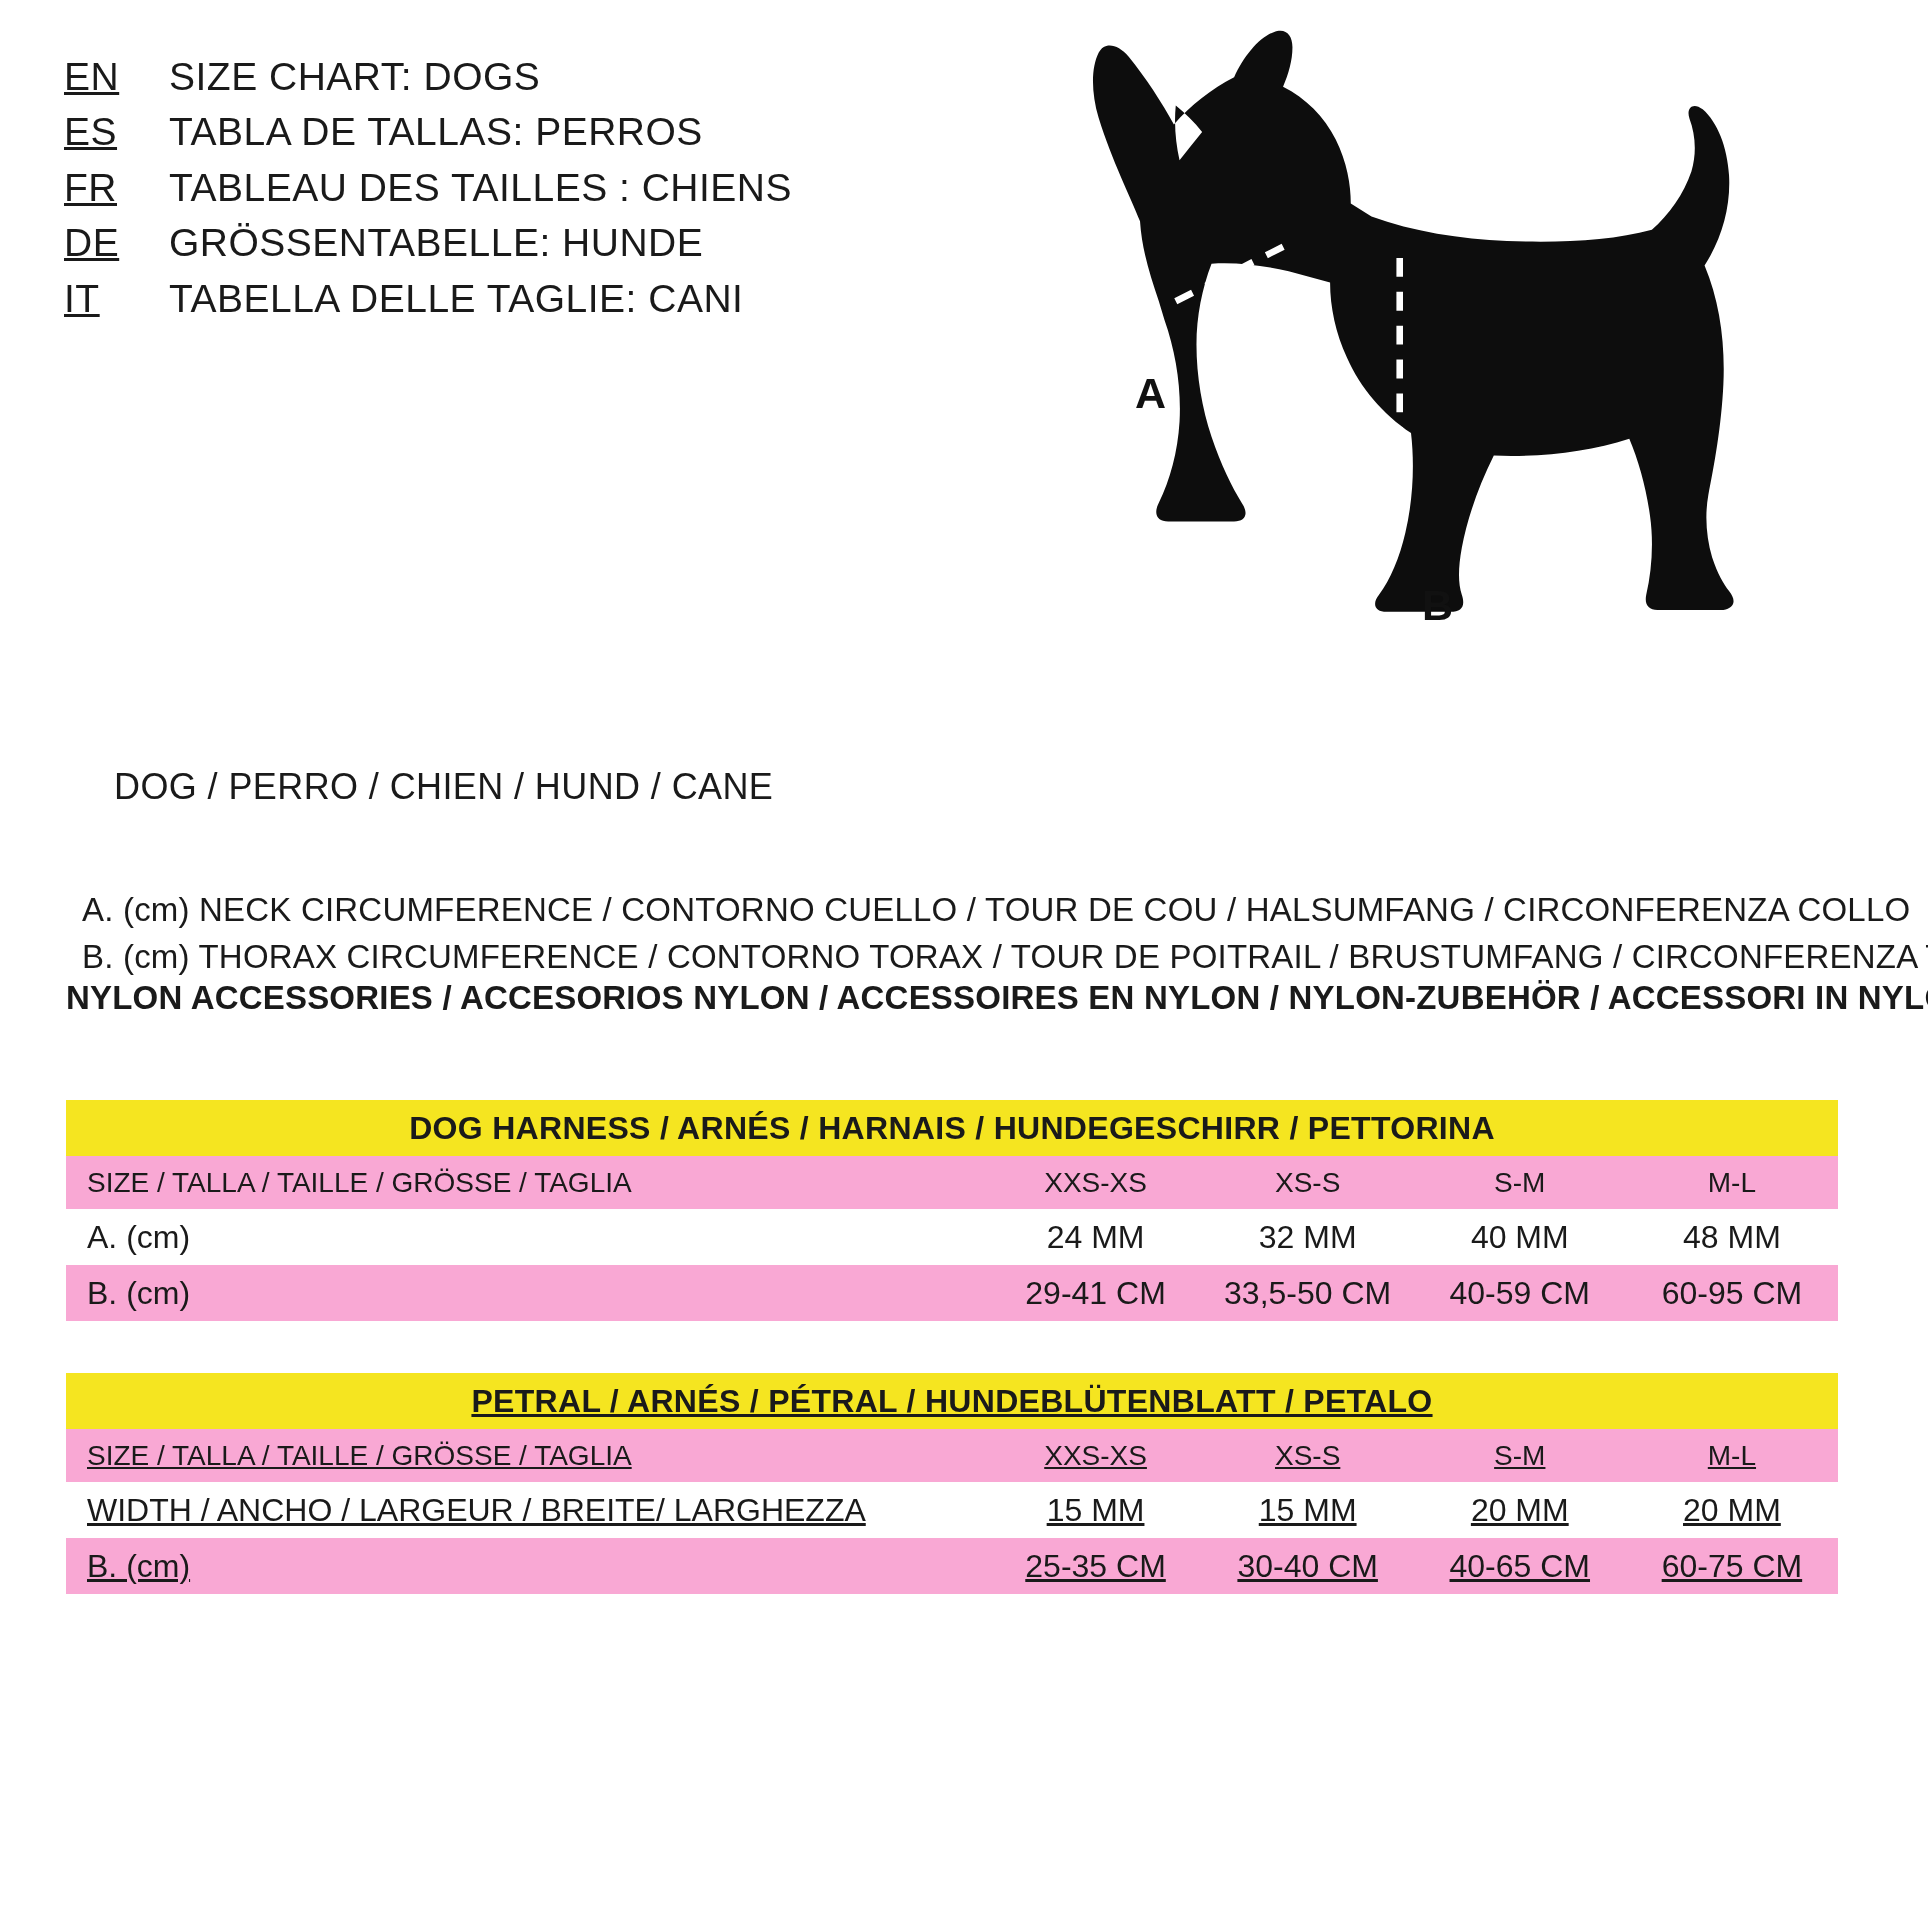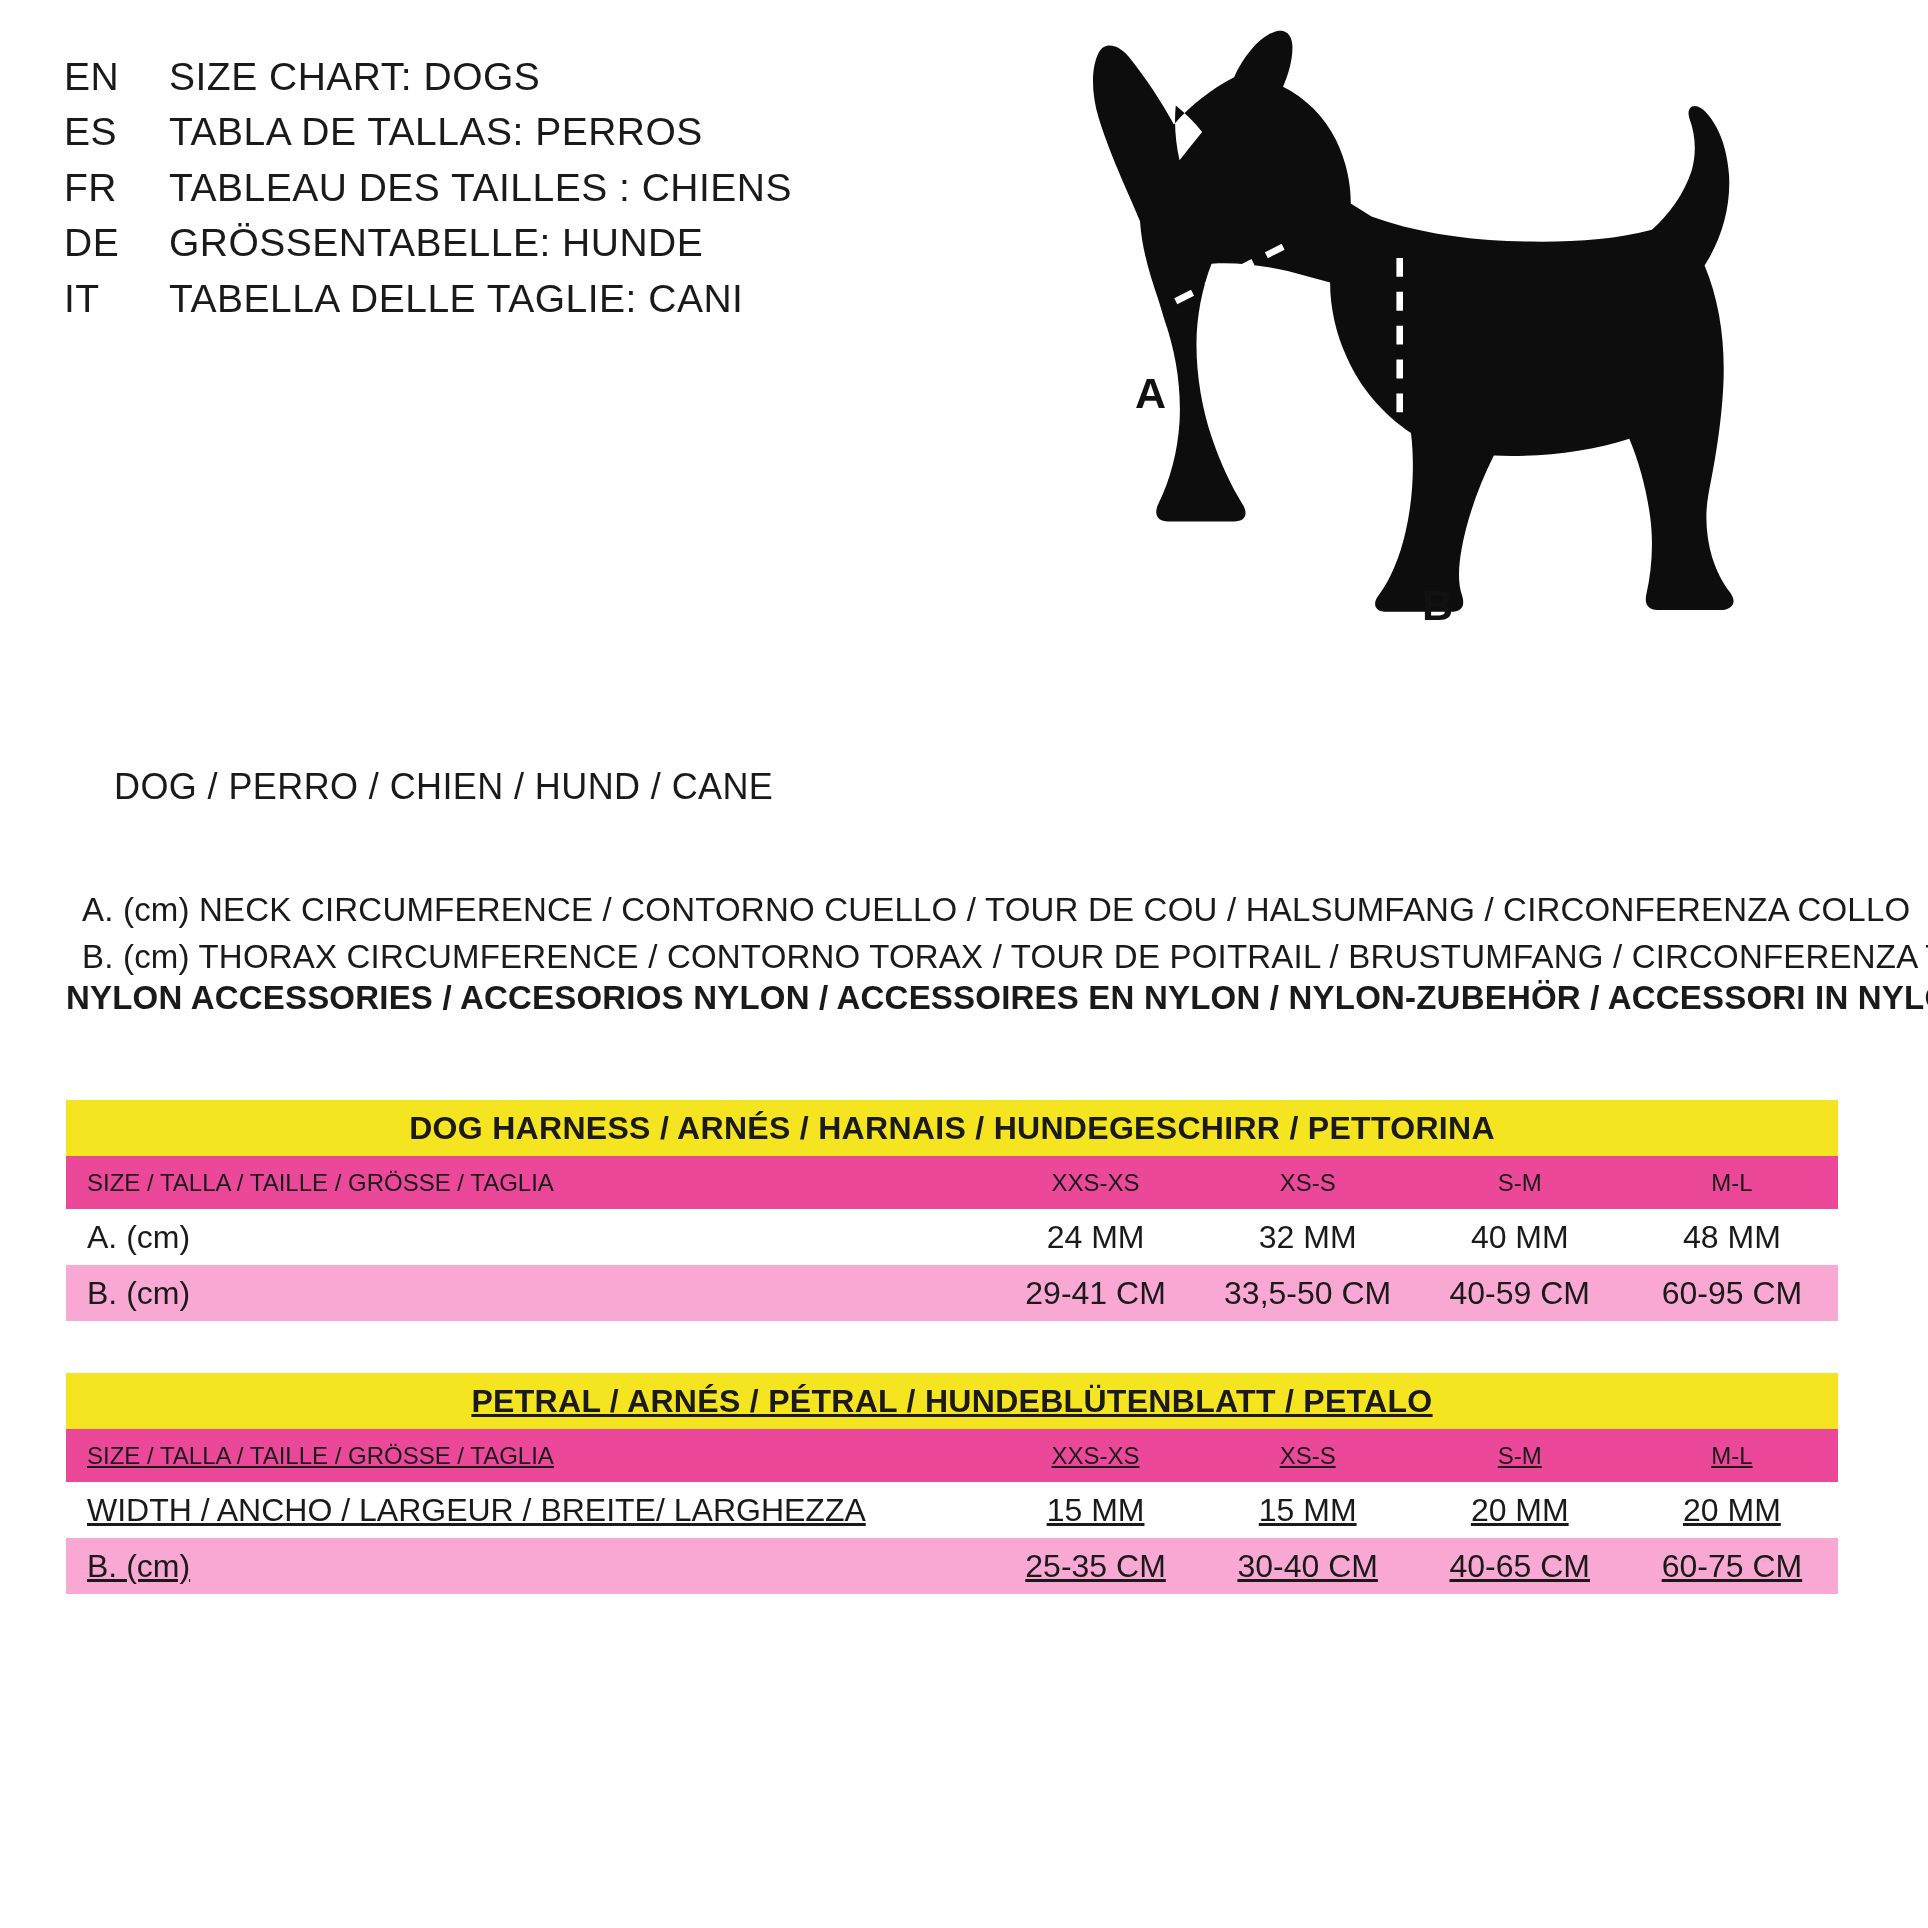--- a/index.html
+++ b/index.html
@@ -27,20 +27,21 @@
     display: flex;
     align-items: baseline;
     font-size: 39px;
     letter-spacing: 0.5px;
     line-height: 1.42;
     white-space: nowrap;
   }
   .lang-code {
     width: 105px;
     flex: 0 0 105px;
+    text-decoration: underline;
   }
   .lang-text { flex: 1 1 auto; }
 
   
   .dog-wrap {
     position: absolute;
     left: 1036px;
     top: 19px;
     width: 782px;
     height: 621px;
@@ -103,22 +104,22 @@
   }
   .tbl-title {
     background: #f5e520;
     text-align: center;
     font-weight: bold;
     font-size: 33px;
     height: 56px !important;
     letter-spacing: 0.3px;
   }
   .hdr-row td {
-    background: #ec4899;
-    font-size: 24px;
+    background: #f9a8d4;
+    font-size: 28px;
     height: 53px;
   }
   .body-row-1 td { background: #ffffff; }
   .body-row-2 td { background: #f9a8d4; }
   .cell-label {
     text-align: left;
     padding-left: 21px !important;
     white-space: nowrap;
   }
   .cell-val {

